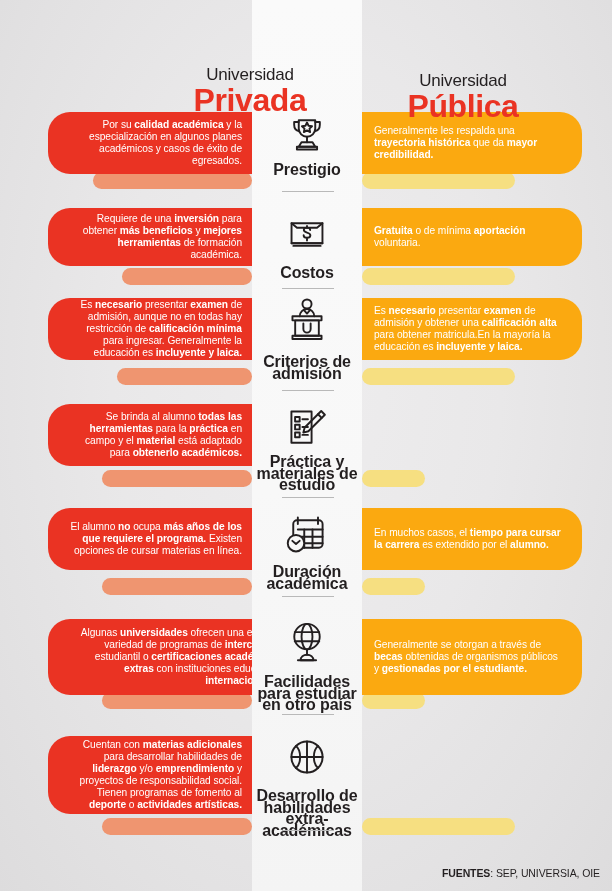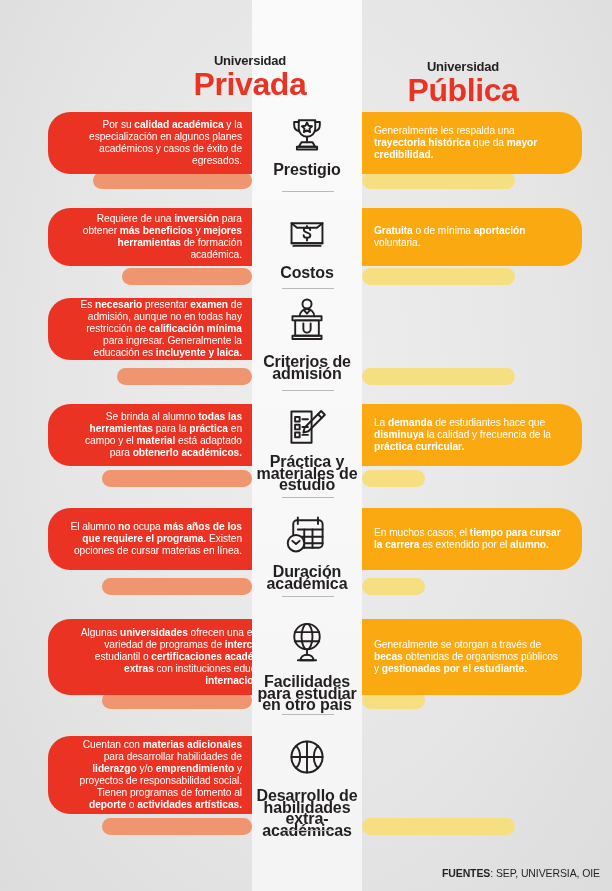--- a/index.html
+++ b/index.html
@@ -19,22 +19,23 @@
   .center-col{
     position:absolute;
     left:252px;top:0;width:110px;height:891px;
     background:linear-gradient(180deg,#fafafa 0%,#f8f8f8 55%,#f4f4f4 100%);
     z-index:3;
   }
   
   .titles{position:absolute;left:0;top:54px;width:612px;height:52px;z-index:6;}
   .title-block{position:absolute;text-align:center;line-height:1.0;}
   .title-block .t1{
-    font-size:13px;color:#231f20;letter-spacing:-.2px;font-weight:700;
+    font-size:17px;color:#231f20;letter-spacing:-.2px;font-weight:400;
     display:block;
+    margin-top:12px;
   }
   .title-block .t2{
     font-size:32px;color:#ea3323;font-weight:bold;letter-spacing:-.4px;
     display:block;margin-top:1px;
   }
   #title-privada{left:130px;top:0;width:240px;}
   #title-publica{left:348px;top:6px;width:230px;}
 
   .pill{
     position:absolute;
@@ -147,41 +148,41 @@
       <path d="M24 12v2" stroke="#231f20" fill="none" stroke-width="2.1" stroke-linecap="round" stroke-linejoin="round"></path>
       <path d="M24 26v2" stroke="#231f20" fill="none" stroke-width="2.1" stroke-linecap="round" stroke-linejoin="round"></path>
       <path stroke="#231f20" fill="none" stroke-width="2.1" stroke-linecap="round" stroke-linejoin="round" d="M27.5 16.5c0-1.6-1.6-2.6-3.5-2.6s-3.5 1-3.5 2.6 1.5 2.2 3.5 2.8 3.7 1.2 3.7 3-1.8 2.8-3.7 2.8-3.7-1.1-3.7-2.8"></path>
     </svg></div>
     </div>
     <div class="clabel" style="position: absolute; left: 252px; width: 110px; top: 263px; z-index: 5;">Costos</div>
     <div class="cdiv" style="top: 288px;"></div>
     <div class="pill left" style="left: 48px; top: 298px; width: 204px; height: 62px; z-index: 2;">
       <span style="display: block; width: 100%;">Es <b>necesario</b> presentar <b>examen</b> de admisión, aunque no en todas hay restricción de <b>calificación mínima</b> para ingresar. Generalmente la educación es <b>incluyente y laica.</b></span>
     </div>
+    <div class="pill right" style="left: 362px; top: 298px; width: 220px; height: 62px; z-index: 2;">
+      <span style="display: block; width: 100%;">Es <b>necesario</b> presentar <b>examen</b> de admisión y obtener una <b>calificación alta</b> para obtener matricula.En la mayoría la educación es <b>incluyente y laica.</b></span>
+    </div>
     <div class="bar left" style="left: 117px; top: 368px; width: 135px;"></div>
     <div class="bar right" style="left: 362px; top: 368px; width: 153px;"></div>
     <div class="citem" style="top: 296px;">
       <div class="icon"><svg width="40" height="46" viewBox="0 0 44 50">
       <circle stroke="#231f20" fill="none" stroke-width="2.1" stroke-linecap="round" stroke-linejoin="round" cx="22" cy="8.5" r="5"></circle>
       <path stroke="#231f20" fill="none" stroke-width="2.1" stroke-linecap="round" stroke-linejoin="round" d="M14 22c0-4.4 3.6-8 8-8s8 3.6 8 8"></path>
       <path stroke="#231f20" fill="none" stroke-width="2.1" stroke-linecap="round" stroke-linejoin="round" d="M18.5 15l3.5 4 3.5-4"></path>
       <rect stroke="#231f20" fill="none" stroke-width="2.1" stroke-linecap="round" stroke-linejoin="round" x="6" y="22" width="32" height="4.5"></rect>
       <path stroke="#231f20" fill="none" stroke-width="2.1" stroke-linecap="round" stroke-linejoin="round" d="M9 26.5h26v17H9z"></path>
       <path stroke="#231f20" fill="none" stroke-width="2.1" stroke-linecap="round" stroke-linejoin="round" d="M6 43.5h32v3.5H6z"></path>
       <path stroke="#231f20" fill="none" stroke-width="2.1" stroke-linecap="round" stroke-linejoin="round" d="M18 30v6a4 4 0 0 0 8 0v-6"></path>
     </svg></div>
     </div>
     <div class="clabel" style="position: absolute; left: 252px; width: 110px; top: 352px; z-index: 5;">Criterios de admisión</div>
     <div class="cdiv" style="top: 390px;"></div>
     <div class="pill left" style="left: 48px; top: 404px; width: 204px; height: 62px; z-index: 2;">
       <span style="display: block; width: 100%;">Se brinda al alumno <b>todas las herramientas</b> para la <b>práctica</b> en campo y el <b>material</b> está adaptado para <b>obtenerlo académicos.</b></span>
     </div>
-    <div class="pill right" style="left: 362px; top: 404px; width: 220px; height: 62px; z-index: 2;">
-      <span style="display: block; width: 100%;">La <b>demanda</b> de estudiantes hace que <b>disminuya</b> la calidad y frecuencia de la <b>práctica curricular.</b></span>
-    </div>
     <div class="bar left" style="left: 102px; top: 470px; width: 150px;"></div>
     <div class="bar right" style="left: 362px; top: 470px; width: 63px;"></div>
     <div class="citem" style="top: 406px;">
       <div class="icon"><svg width="46" height="44" viewBox="0 0 50 48">
       <path stroke="#231f20" fill="none" stroke-width="2.1" stroke-linecap="round" stroke-linejoin="round" d="M8 6h22v34H8z"></path>
       <rect stroke="#231f20" fill="none" stroke-width="2.1" stroke-linecap="round" stroke-linejoin="round" x="12" y="12" width="5" height="5"></rect>
       <rect stroke="#231f20" fill="none" stroke-width="2.1" stroke-linecap="round" stroke-linejoin="round" x="12" y="20.5" width="5" height="5"></rect>
       <rect stroke="#231f20" fill="none" stroke-width="2.1" stroke-linecap="round" stroke-linejoin="round" x="12" y="29" width="5" height="5"></rect>
       <path stroke="#231f20" fill="none" stroke-width="2.1" stroke-linecap="round" stroke-linejoin="round" d="M20 14.5h6M20 23h6M20 31.5h6"></path>
       <path stroke="#231f20" fill="none" stroke-width="2.1" stroke-linecap="round" stroke-linejoin="round" d="M40.5 5.5l4 4-18 18-5.5 1.5 1.5-5.5z"></path>

